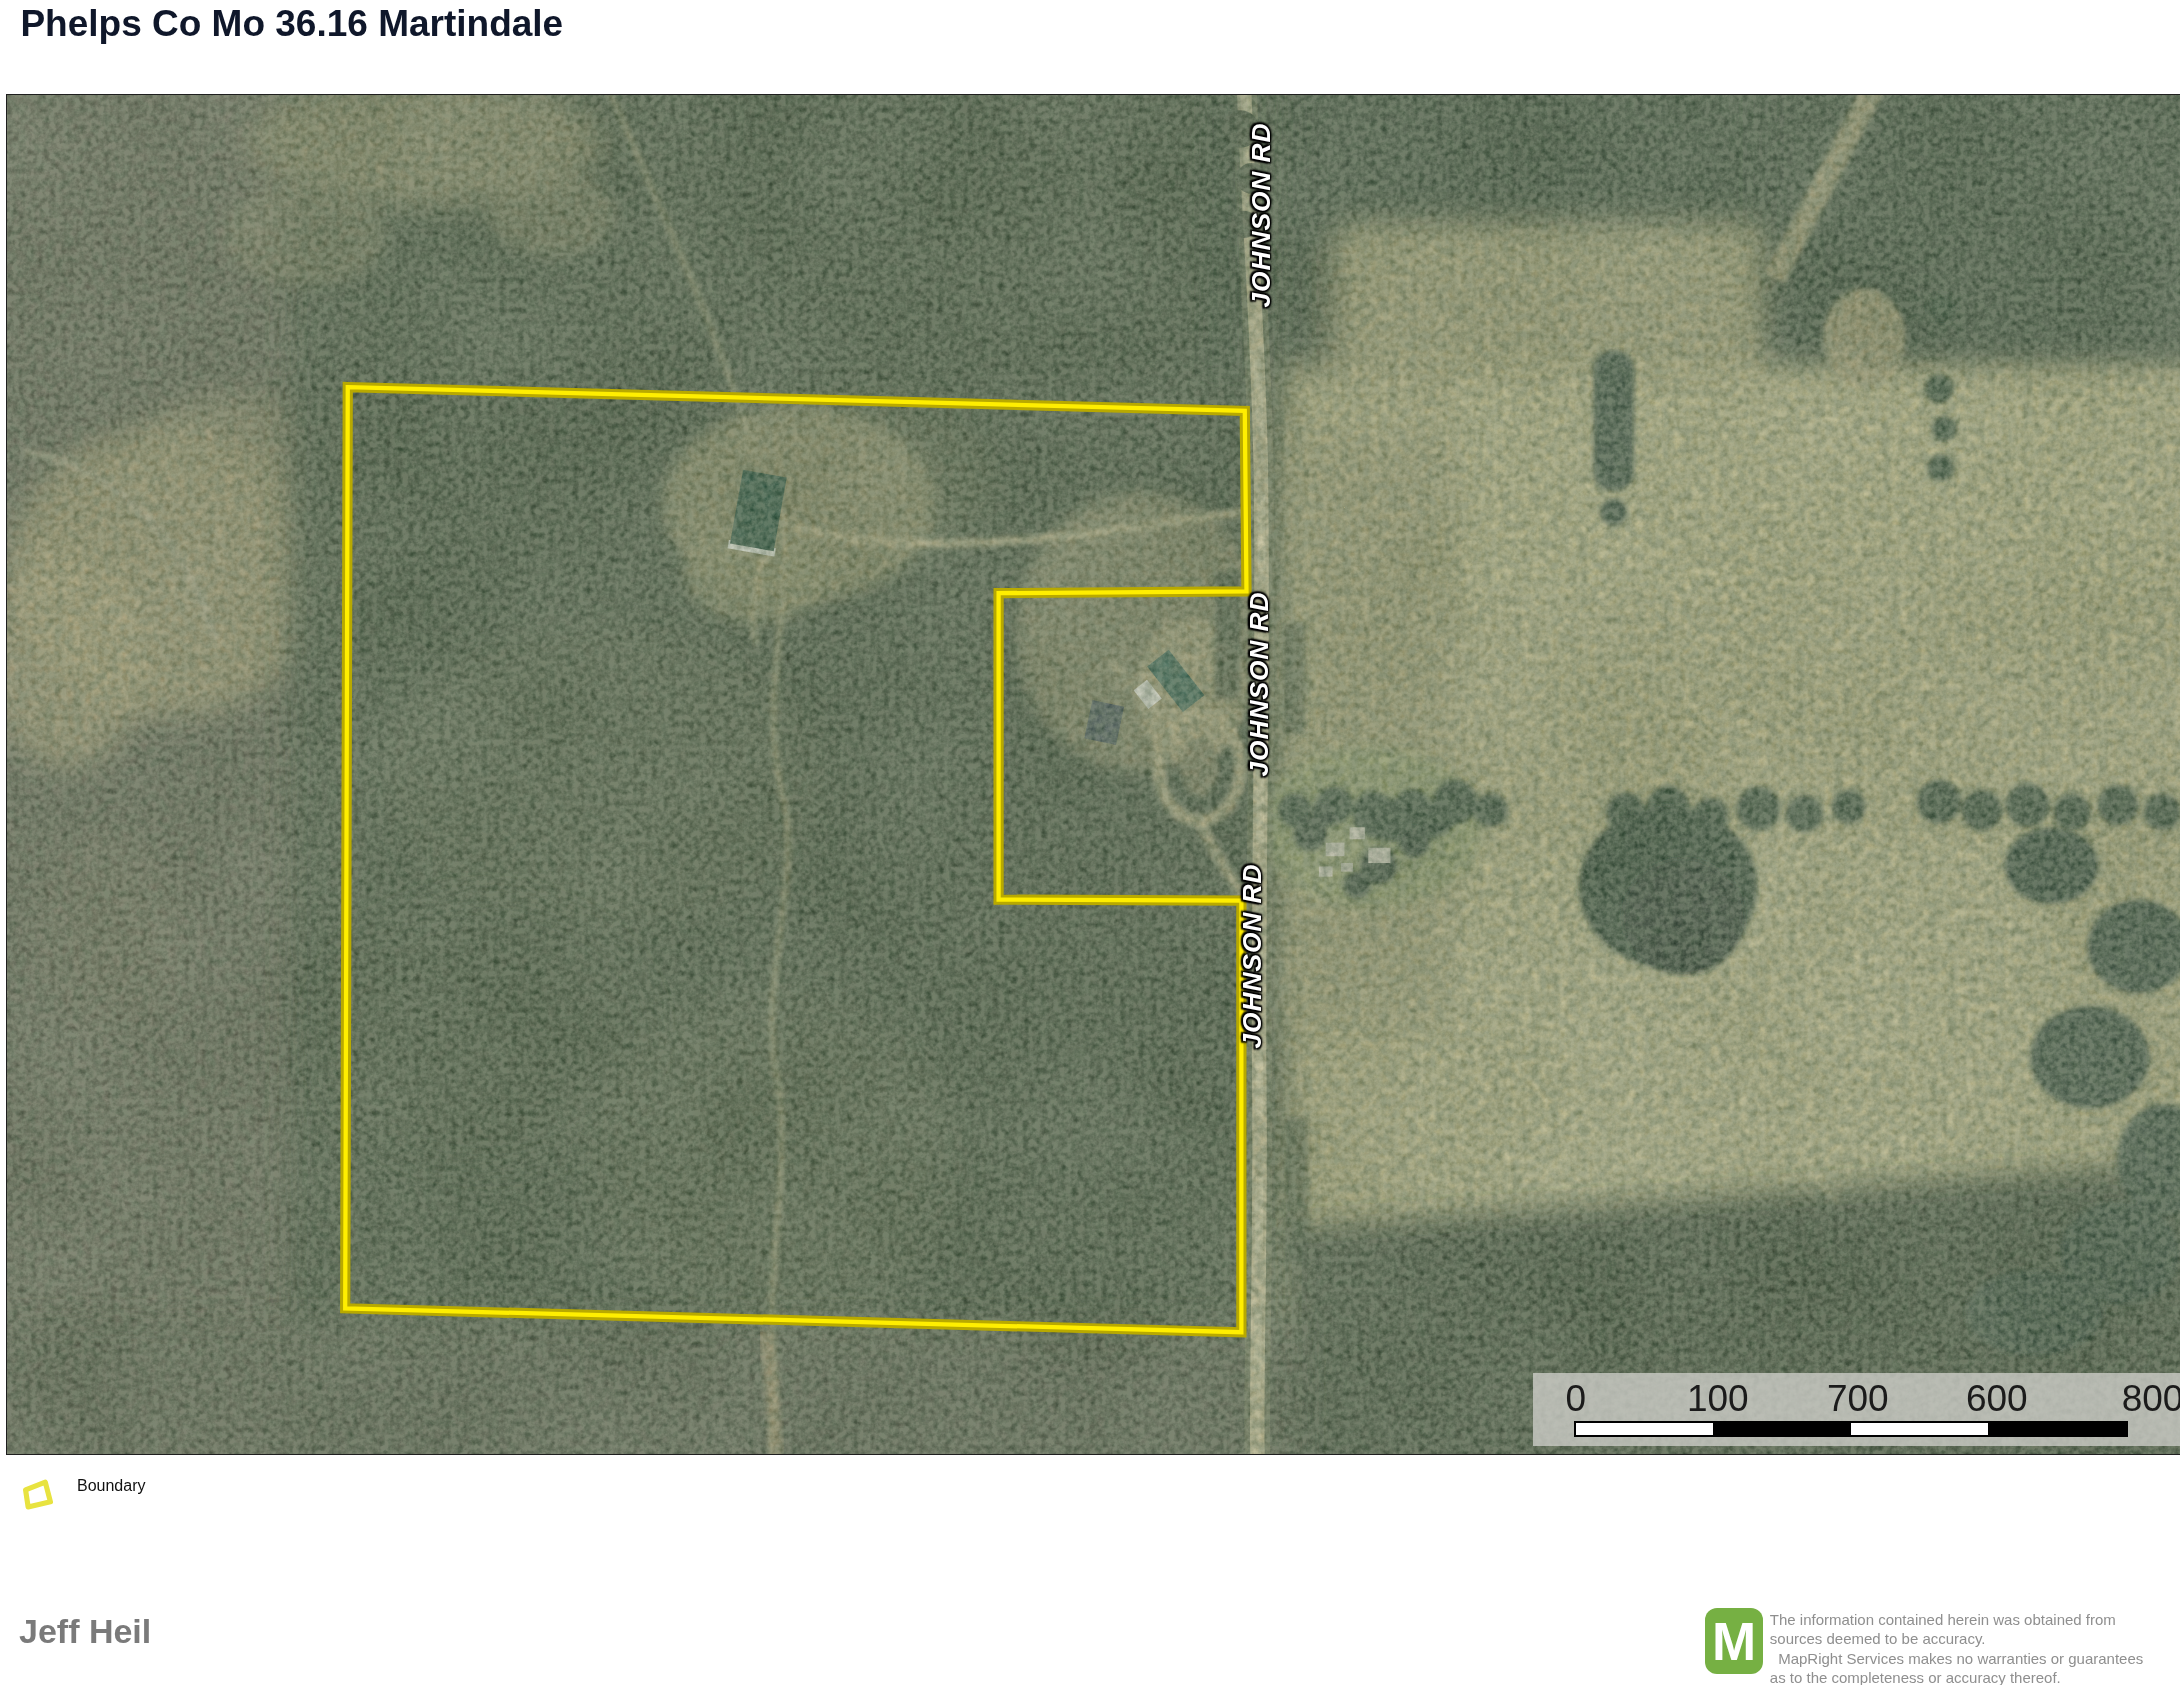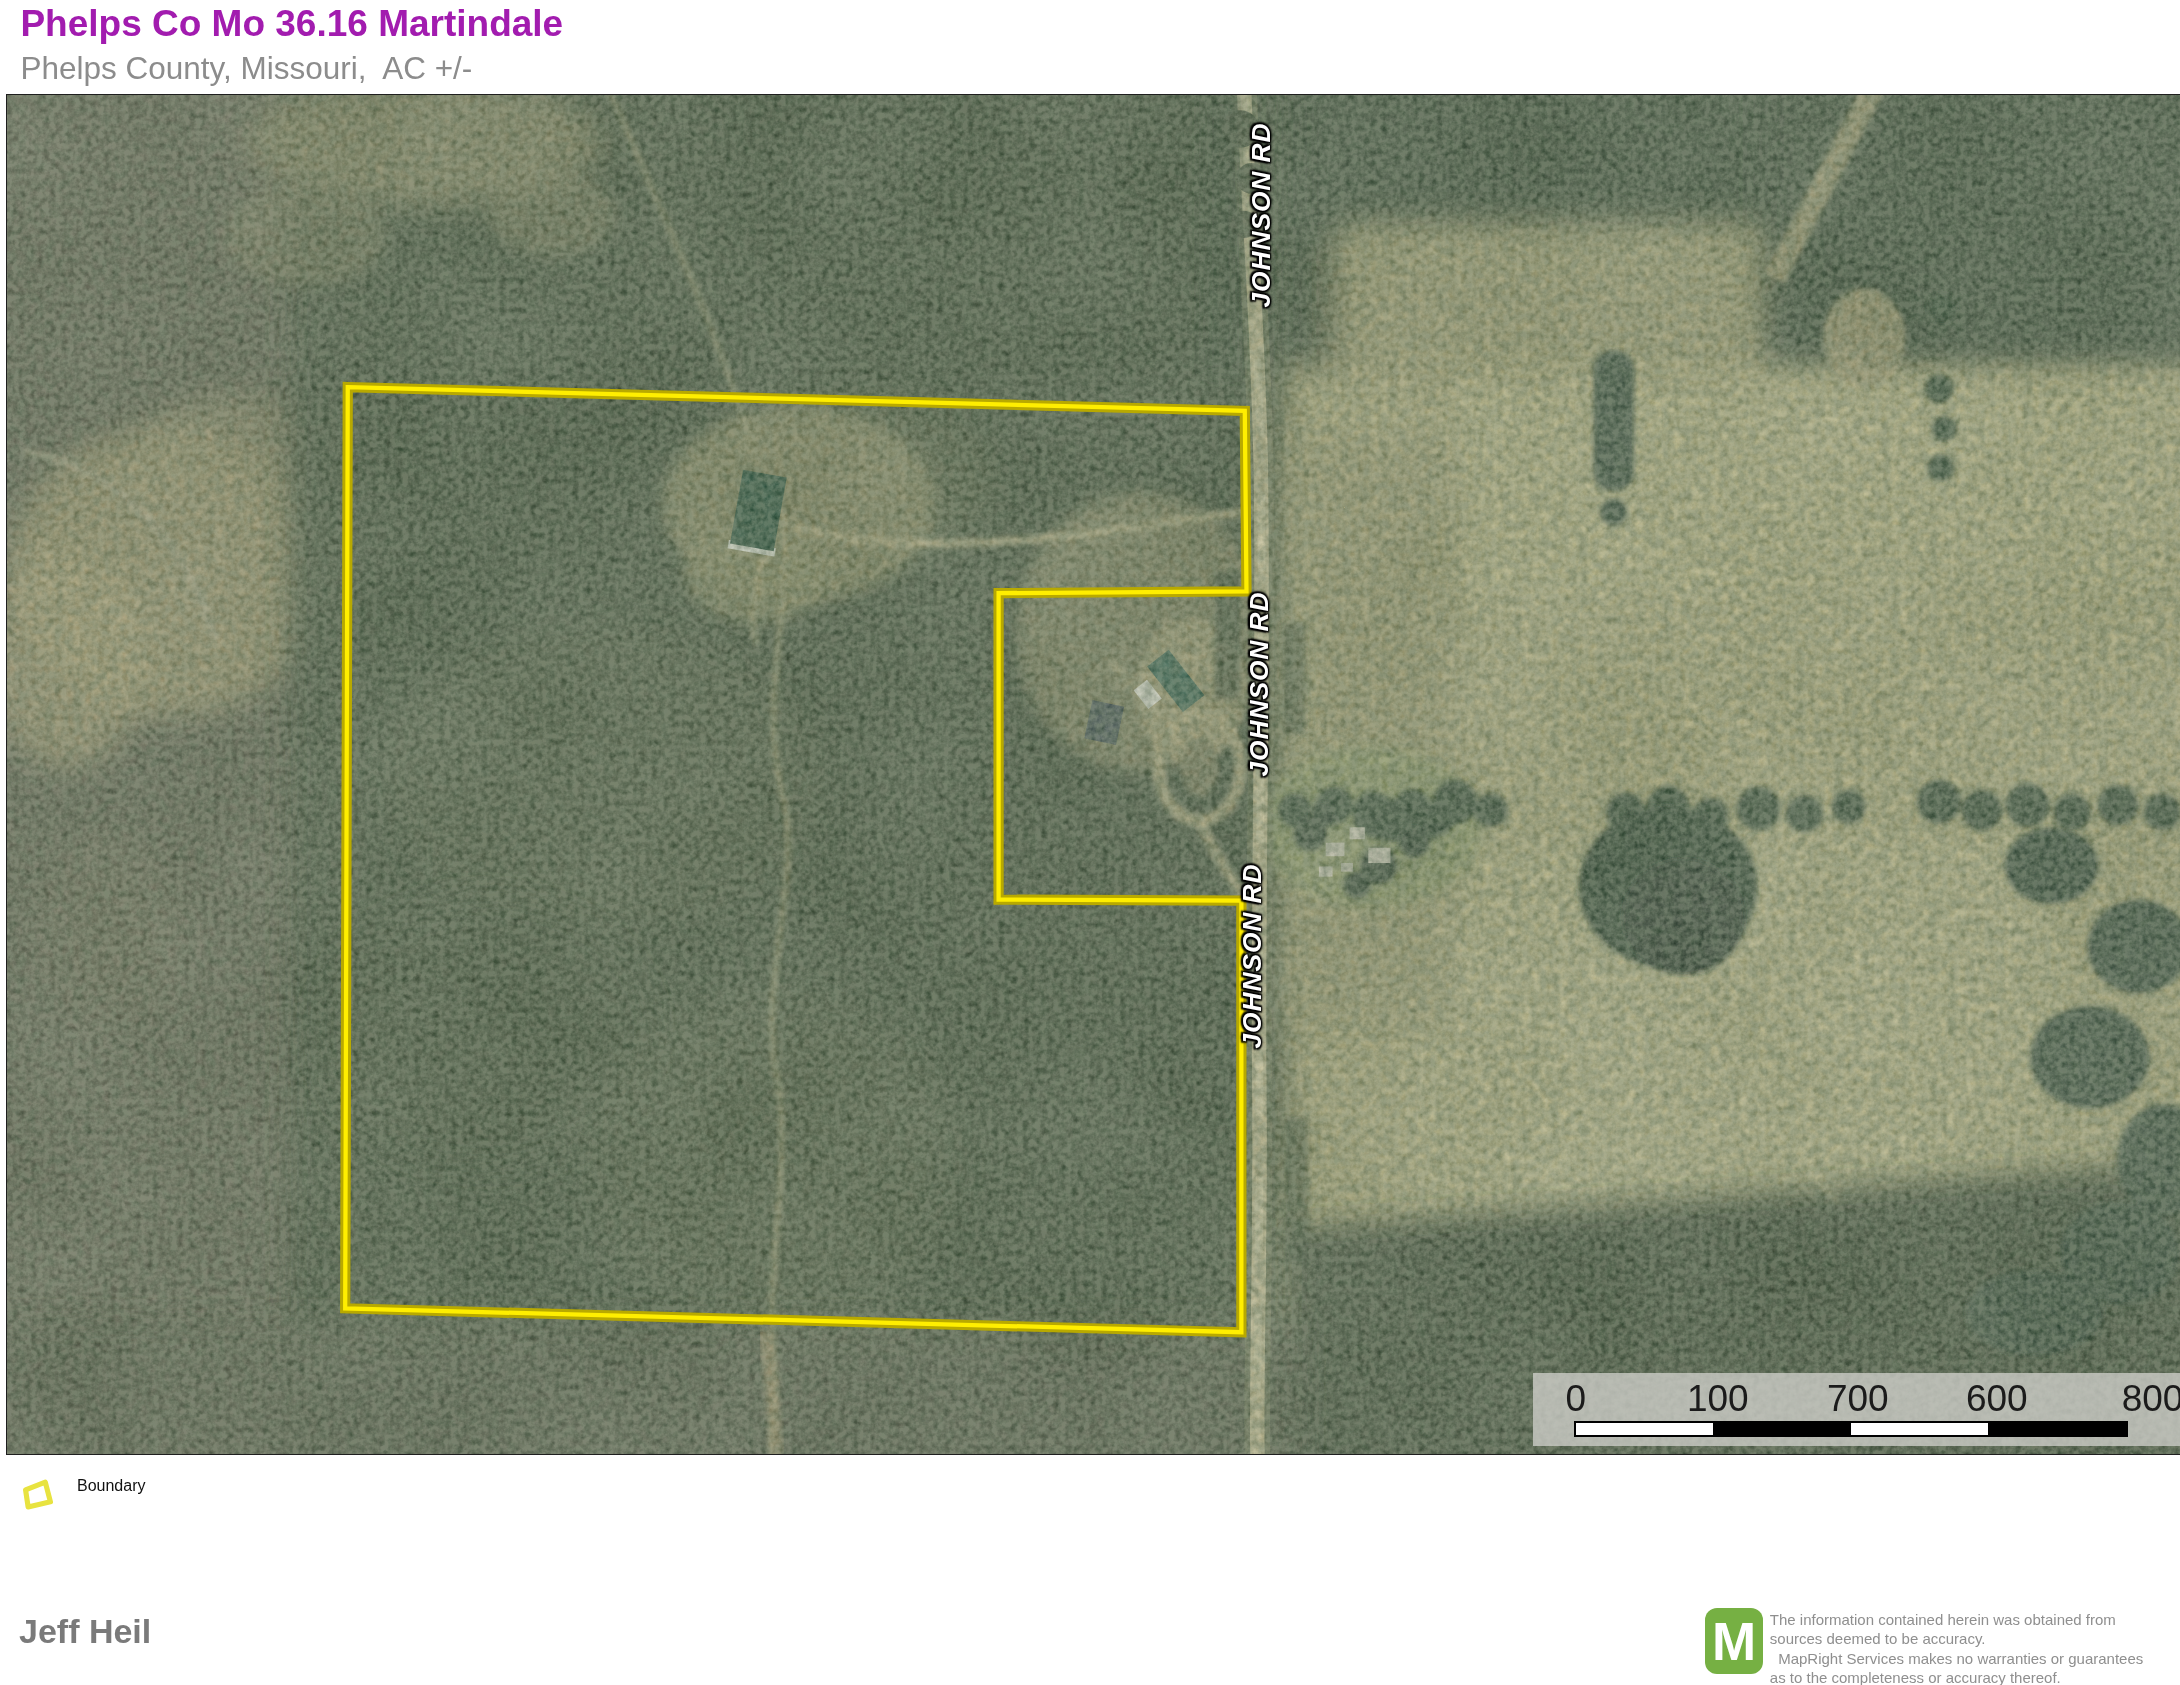--- a/index.html
+++ b/index.html
@@ -1,21 +1,21 @@
 <!DOCTYPE html>
 <html style="font-size:13.6px"><head>
 <meta charset="utf-8">
 <style>
   html,body{margin:0;padding:0;background:#fff;}
   body{width:2181px;height:1686px;position:relative;overflow:hidden;
        font-family:"Liberation Sans",sans-serif;}
 
   
   .hdr{position:absolute;left:20.4px;top:3.4px;}
-  .hdr .title{font-size:37px;font-weight:bold;color:#a21caf;letter-spacing:0px;}
+  .hdr .title{font-size:37px;font-weight:bold;color:#0f172a;letter-spacing:0px;}
   .hdr .subtitle{font-size:31.5px;color:#8c8c8c;margin-top:5.1px;white-space:pre;}
 
   
   #map{position:absolute;left:6.8px;top:95px;width:2174px;height:1359px;
        background:#3c462f;outline:1.7px solid #1e1e1e;overflow:hidden;}
   #map svg.bg{position:absolute;left:0;top:0;width:100%;height:100%;display:block;}
 
   .roadlabel{position:absolute;white-space:nowrap;transform:translate(-50%,-50%) rotate(-90deg);
        font-size:26.4px;font-weight:bold;font-style:italic;color:#fff;letter-spacing:0.9px;
        text-shadow:1.7px 1.7px 1.7px #000,-1.7px -1.7px 1.7px #000,1.7px -1.7px 1.7px #000,-1.7px 1.7px 1.7px #000,0 0 3.4px #000;}
@@ -42,21 +42,20 @@
         display:flex;align-items:center;justify-content:center;flex:0 0 auto;}
   .logo span{color:#fff;font-size:53px;font-weight:bold;line-height:1;}
   .disc{margin-left:6.8px;padding-top:1.7px;}
   .disc div{font-size:15px;line-height:19.6px;color:#8f8f8f;white-space:pre;}
 </style>
 </head>
 <body>
 
 <div class="hdr">
   <div class="title">Phelps Co Mo 36.16 Martindale</div>
-  <div class="subtitle">Phelps County, Missouri,  AC +/-</div>
 </div>
 
 <div id="map">
 
   <svg class="bg" viewBox="0 0 2552 1596" preserveAspectRatio="none">
     <defs>
       <filter id="b16" x="-20%" y="-20%" width="140%" height="140%">
           <feGaussianBlur stdDeviation="16"></feGaussianBlur>
         </filter>
       <filter id="b8" x="-30%" y="-30%" width="160%" height="160%">

